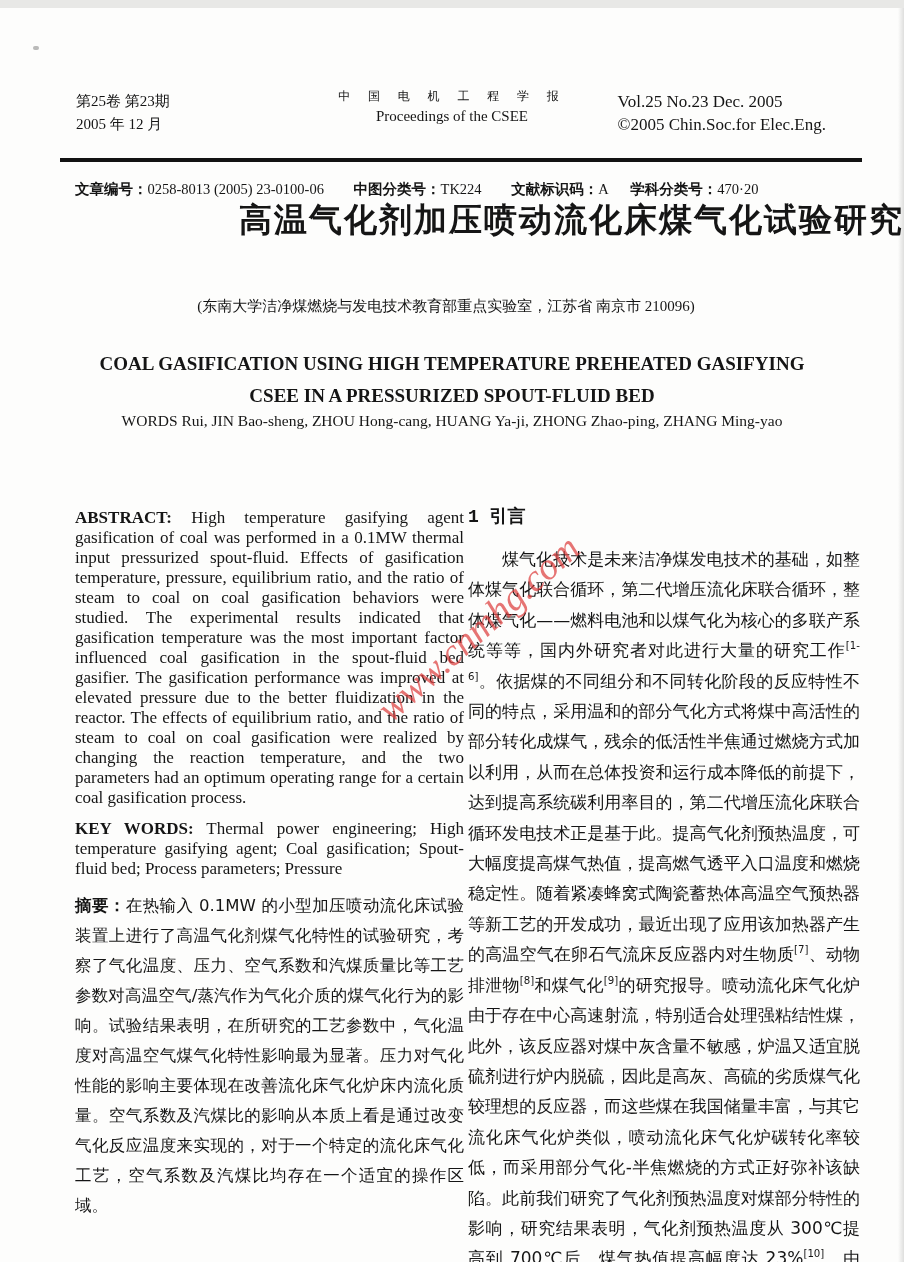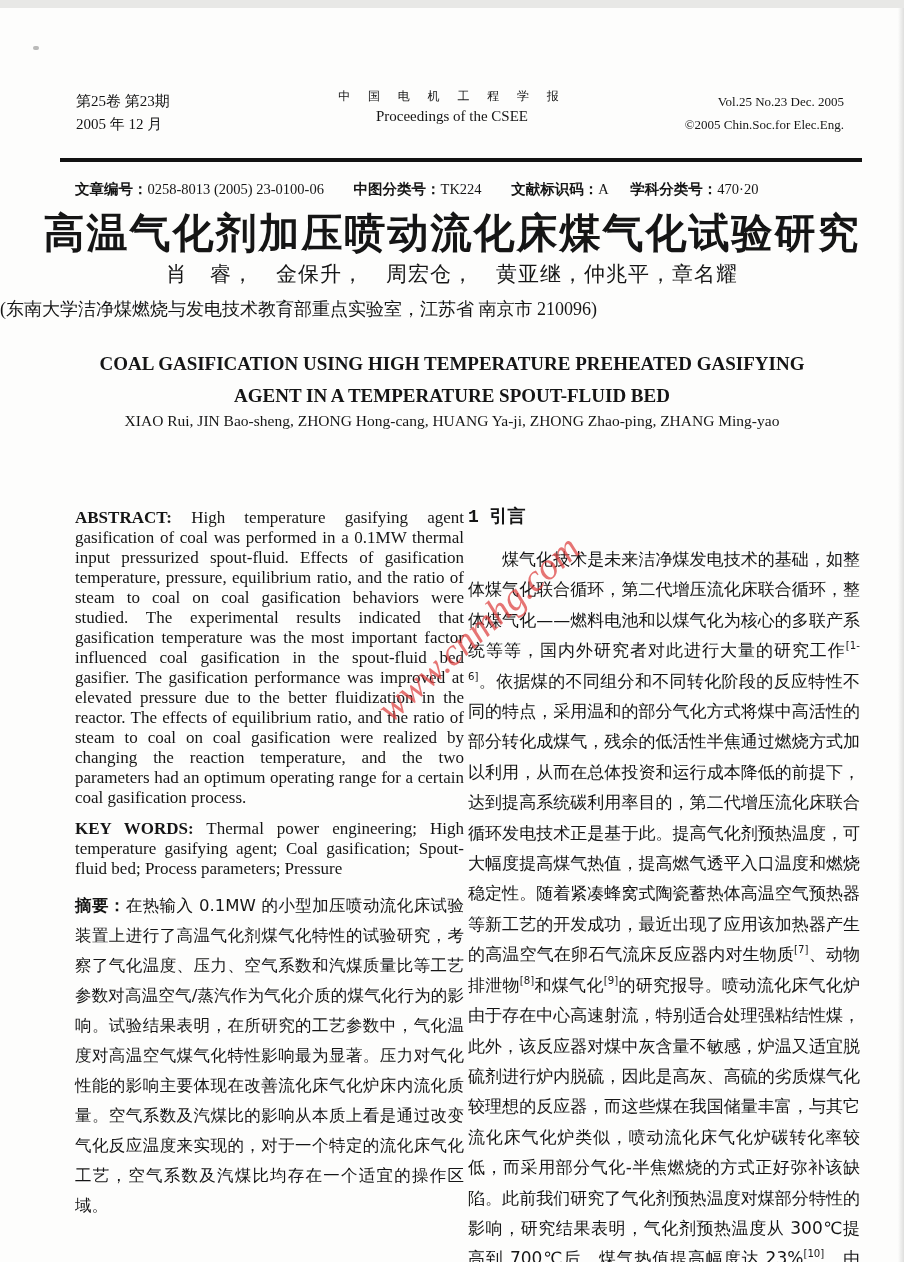--- a/index.html
+++ b/index.html
@@ -12,31 +12,31 @@
     color:#151515;
     font-family:"Liberation Serif","DejaVu Serif",serif;
   }
   .edge-shade{position:absolute;top:0;right:0;width:6px;height:100%;
     background:linear-gradient(to right,rgba(0,0,0,0),rgba(0,0,0,.12));}
   
   .hdr-left{position:absolute;left:76px;top:82px;font-size:15px;line-height:23px;}
   .hdr-center{position:absolute;left:0;right:0;top:80px;text-align:center;}
   .hdr-center .cn{font-size:12px;letter-spacing:7px;font-family:"DejaVu Sans",sans-serif;}
   .hdr-center .en{font-size:15px;margin-top:3px;}
-  .hdr-right{position:absolute;right:60px;top:82px;font-size:13px;line-height:23px;text-align:right;}
+  .hdr-right{position:absolute;right:78px;top:82px;font-size:17px;line-height:23px;text-align:left;}
   .hdr-rule{position:absolute;left:60px;top:150px;width:802px;height:4px;background:#121212;}
   .meta-line{position:absolute;left:75px;top:172px;width:800px;font-size:14.5px;white-space:nowrap;}
   .meta-line b{font-family:"DejaVu Sans",sans-serif;font-weight:bold;}
   .meta-gap{display:inline-block;width:26px;}
   .meta-gap-s{display:inline-block;width:18px;}
   
-  .title-cn{position:absolute;left:0;right:0;top:198px;text-align:center;
-    font-family:"DejaVu Sans",sans-serif;font-weight:bold;font-size:41px;letter-spacing:2px;}
+  .title-cn{position:absolute;left:0;right:0;top:190px;text-align:right;
+    font-family:"DejaVu Sans",sans-serif;font-weight:bold;font-size:33px;letter-spacing:2px;}
   .authors-cn{position:absolute;left:0;right:0;top:252px;text-align:center;font-size:21px;letter-spacing:1px;}
-  .affil-cn{position:absolute;left:0;right:12px;top:289px;font-size:18px;}
+  .affil-cn{position:absolute;left:0;right:12px;top:289px;text-align:center;font-size:15px;}
   .title-en{position:absolute;left:0;right:0;top:340px;text-align:center;
     font-weight:bold;font-size:19px;line-height:32px;}
   .authors-en{position:absolute;left:0;right:0;top:404px;text-align:center;font-size:15.5px;}
   .affil-en{position:absolute;left:72px;top:430px;width:760px;text-align:center;font-size:15.5px;line-height:26px;}
   
   .col-left{position:absolute;left:75px;top:500px;width:389px;}
   .col-right{position:absolute;left:468px;top:496px;width:392px;}
   .p-en{font-size:17px;line-height:20px;text-align:justify;margin:0;}
   .p-en b{font-family:"Liberation Serif",serif;}
   .p-kw{margin-top:11px;}
@@ -75,28 +75,27 @@
   <div class="hdr-rule"></div>
 
   <div class="meta-line">
     <b>文章编号：</b><span>0258-8013 (2005) 23-0100-06</span><span class="meta-gap"></span>
     <b>中图分类号：</b><span>TK224</span><span class="meta-gap"></span>
     <b>文献标识码：</b><span>A</span><span class="meta-gap-s"></span>
     <b>学科分类号：</b><span>470·20</span>
   </div>
 
   <div class="title-cn">高温气化剂加压喷动流化床煤气化试验研究</div>
-  <div class="authors-cn">肖　睿，　金保升，　周宏仓，　黄亚继，仲兆平，章名耀</div>
   <div class="affil-cn">(东南大学洁净煤燃烧与发电技术教育部重点实验室，江苏省 南京市 210096)</div>
 
   <div class="title-en">
     <div>COAL GASIFICATION USING HIGH TEMPERATURE PREHEATED GASIFYING</div>
-    <div>AGENT IN A TEMPERATURE SPOUT-FLUID BED</div>
+    <div>CSEE IN A PRESSURIZED SPOUT-FLUID BED</div>
   </div>
-  <div class="authors-en">XIAO Rui, JIN Bao-sheng, ZHONG Hong-cang, HUANG Ya-ji, ZHONG Zhao-ping, ZHANG Ming-yao</div>
+  <div class="authors-en">WORDS Rui, JIN Bao-sheng, ZHOU Hong-cang, HUANG Ya-ji, ZHONG Zhao-ping, ZHANG Ming-yao</div>
 
   <div class="col-left">
     <p class="p-en"><b>ABSTRACT:</b><span> High temperature gasifying agent gasification of coal was performed in a 0.1MW thermal input pressurized spout-fluid. Effects of gasification temperature, pressure, equilibrium ratio, and the ratio of steam to coal on coal gasification behaviors were studied. The experimental results indicated that gasification temperature was the most important factor influenced coal gasification in the spout-fluid bed gasifier. The gasification performance was improved at elevated pressure due to the better fluidization in the reactor. The effects of equilibrium ratio, and the ratio of steam to coal on coal gasification were realized by changing the reaction temperature, and the two parameters had an optimum operating range for a certain coal gasification process.</span></p>
     <p class="p-en p-kw"><b>KEY WORDS:</b><span> Thermal power engineering; High temperature gasifying agent; Coal gasification; Spout-fluid bed; Process parameters; Pressure</span></p>
     <p class="p-cn"><b>摘要：</b><span>在热输入 0.1MW 的小型加压喷动流化床试验装置上进行了高温气化剂煤气化特性的试验研究，考察了气化温度、压力、空气系数和汽煤质量比等工艺参数对高温空气/蒸汽作为气化介质的煤气化行为的影响。试验结果表明，在所研究的工艺参数中，气化温度对高温空气煤气化特性影响最为显著。压力对气化性能的影响主要体现在改善流化床气化炉床内流化质量。空气系数及汽煤比的影响从本质上看是通过改变气化反应温度来实现的，对于一个特定的流化床气化工艺，空气系数及汽煤比均存在一个适宜的操作区域。</span></p>
 
   </div>
 
   <div class="col-right">
     <h2 class="sec-h">1  引言</h2>

